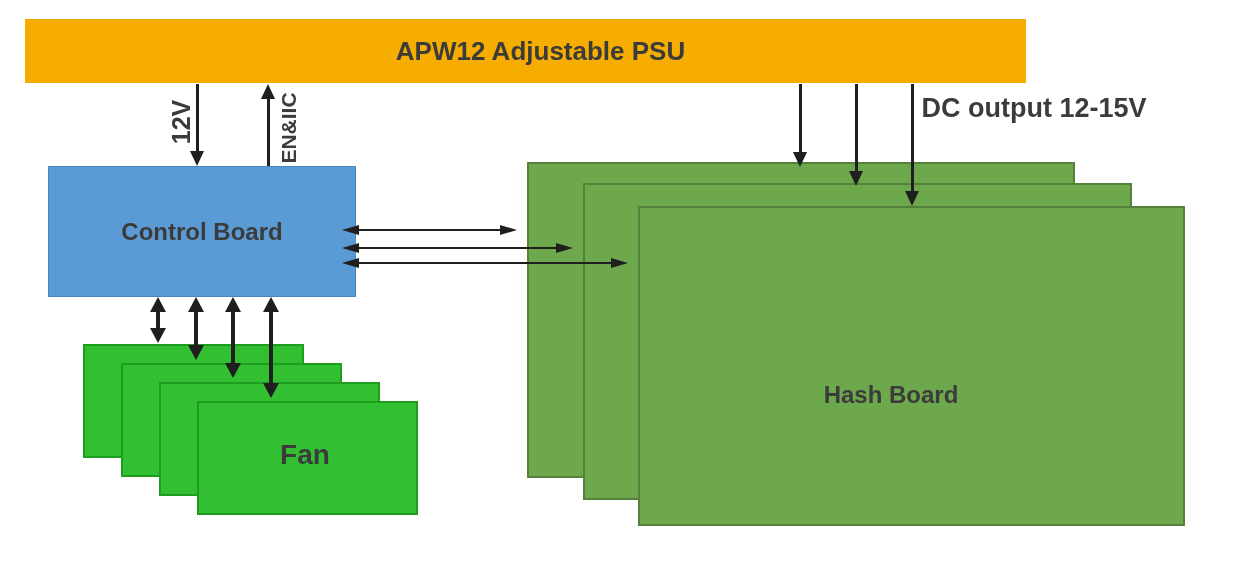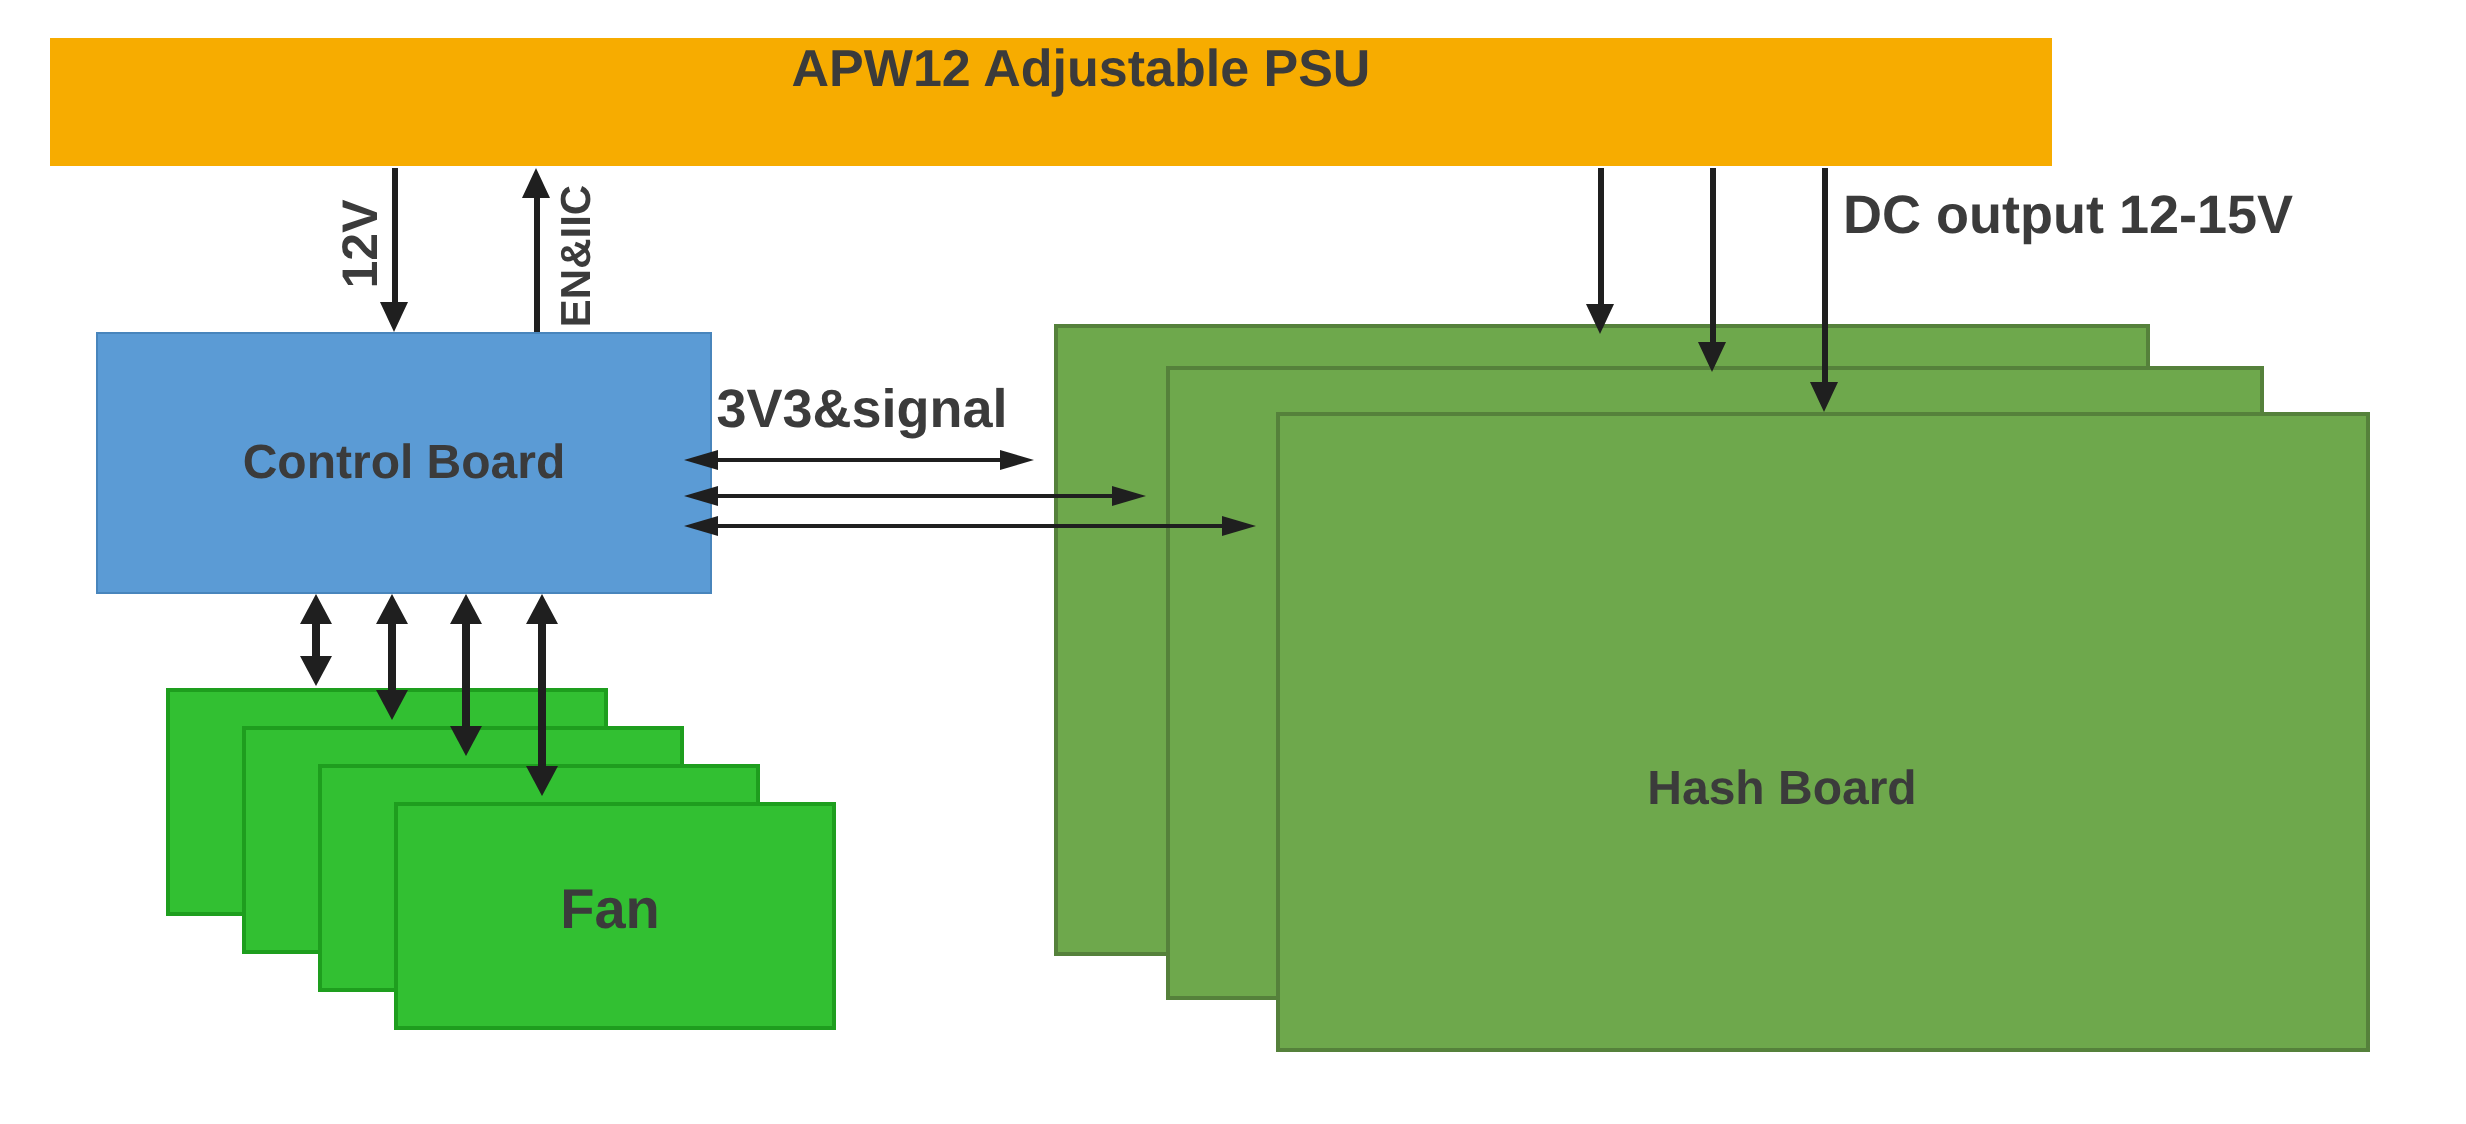--- a/index.html
+++ b/index.html
@@ -4,21 +4,21 @@
 <style>
   html,body{margin:0;padding:0;background:#ffffff;}
   .stage{
     position:relative;width:1233px;height:562px;overflow:hidden;background:#ffffff;
     font-family:"Liberation Sans","DejaVu Sans",sans-serif;color:#3b3b3b;
   }
   .box{position:absolute;box-sizing:border-box;}
   .lbl{font-weight:bold;color:#3b3b3b;white-space:nowrap;}
 
   
-  .psu{left:25px;top:19px;width:1001px;height:64px;display:flex;justify-content:center;z-index:5;}
+  .psu{left:25px;top:19px;width:1001px;height:64px;display:flex;align-items:center;justify-content:center;z-index:5;}
   .psu-label{font-size:26px;padding-left:30px;}
 
   
   .control{left:48px;top:166px;width:308px;height:131px;border:1px solid #4885BC;
            display:flex;align-items:center;justify-content:center;z-index:5;}
   .control-label{font-size:24px;}
 
   
   .hash{border:2px solid #55813B;}
   .hash1{left:527px;top:162px;width:548px;height:316px;z-index:1;}
@@ -152,21 +152,20 @@
   <div class="arrow sig sig2">
     <div class="tri head-left"></div>
     <div class="line"></div>
     <div class="tri head-right"></div>
   </div>
   <div class="arrow sig sig3">
     <div class="tri head-left"></div>
     <div class="line"></div>
     <div class="tri head-right"></div>
   </div>
-  <span class="lbl float-lbl lbl-sig">3V3&amp;signal</span>
 
   <div class="arrow va a-dc1">
     <div class="line"></div>
     <div class="tri head-down"></div>
   </div>
   <div class="arrow va a-dc2">
     <div class="line"></div>
     <div class="tri head-down"></div>
   </div>
   <div class="arrow va a-dc3">

